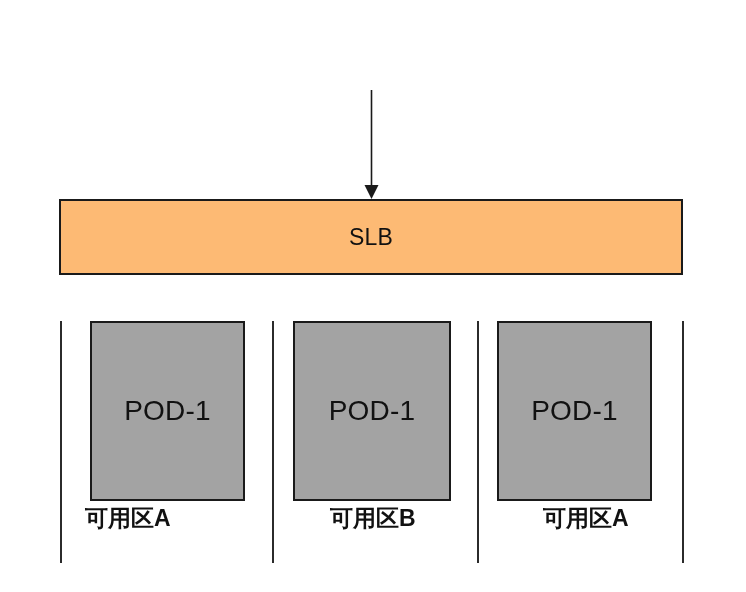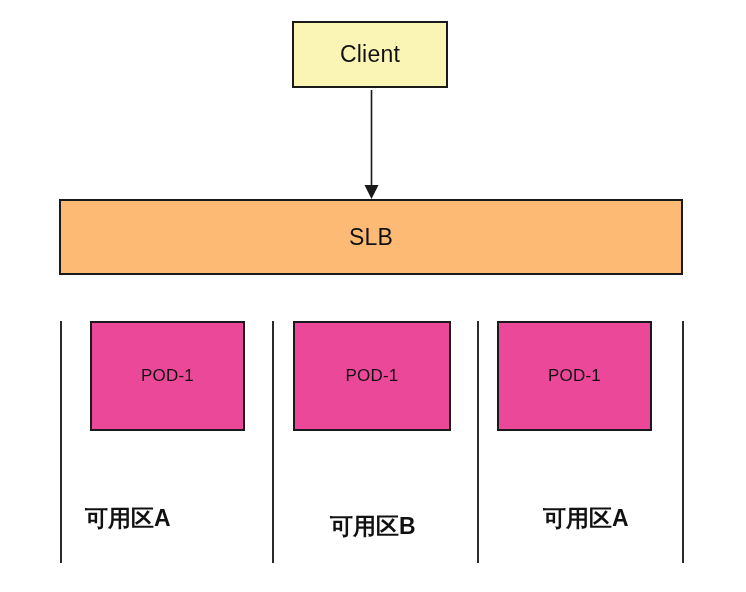--- a/index.html
+++ b/index.html
@@ -58,46 +58,43 @@
   .vline {
     position: absolute;
     top: 321px;
     width: 2px;
     height: 242px;
     background: #2b2b2b;
   }
   .pod-node {
     top: 0;
     width: 155px;
-    height: 110px;
-    background: #ec4899;
-    font-size: 17px;
+    height: 180px;
+    background: #a3a3a3;
+    font-size: 28px;
   }
   .pod-a { left: 30px; }
   .pod-b { left: 21px; width: 158px; }
   .pod-c { left: 20px; }
   .zone-label {
     position: absolute;
     top: 182px;
     font-size: 23px;
     font-weight: 700;
     white-space: nowrap;
   }
   .zone-label-a { left: 25px; }
-  .zone-label-b { left: 58px; margin-top: 8px; }
+  .zone-label-b { left: 58px; }
   .zone-label-c { left: 66px; }
 </style>
 </head>
 <body>
 
 <div class="canvas">
 
-  <div class="node client-node">
-    <span>Client</span>
-  </div>
 
   <svg class="arrow-svg" viewBox="0 0 21 109">
     <line x1="10.5" y1="0" x2="10.5" y2="96" stroke="#1a1a1a" stroke-width="1.6"></line>
     <polygon points="3.5,95 17.5,95 10.5,109" fill="#1a1a1a"></polygon>
   </svg>
 
   <div class="node slb-node">
     <span>SLB</span>
   </div>
 

